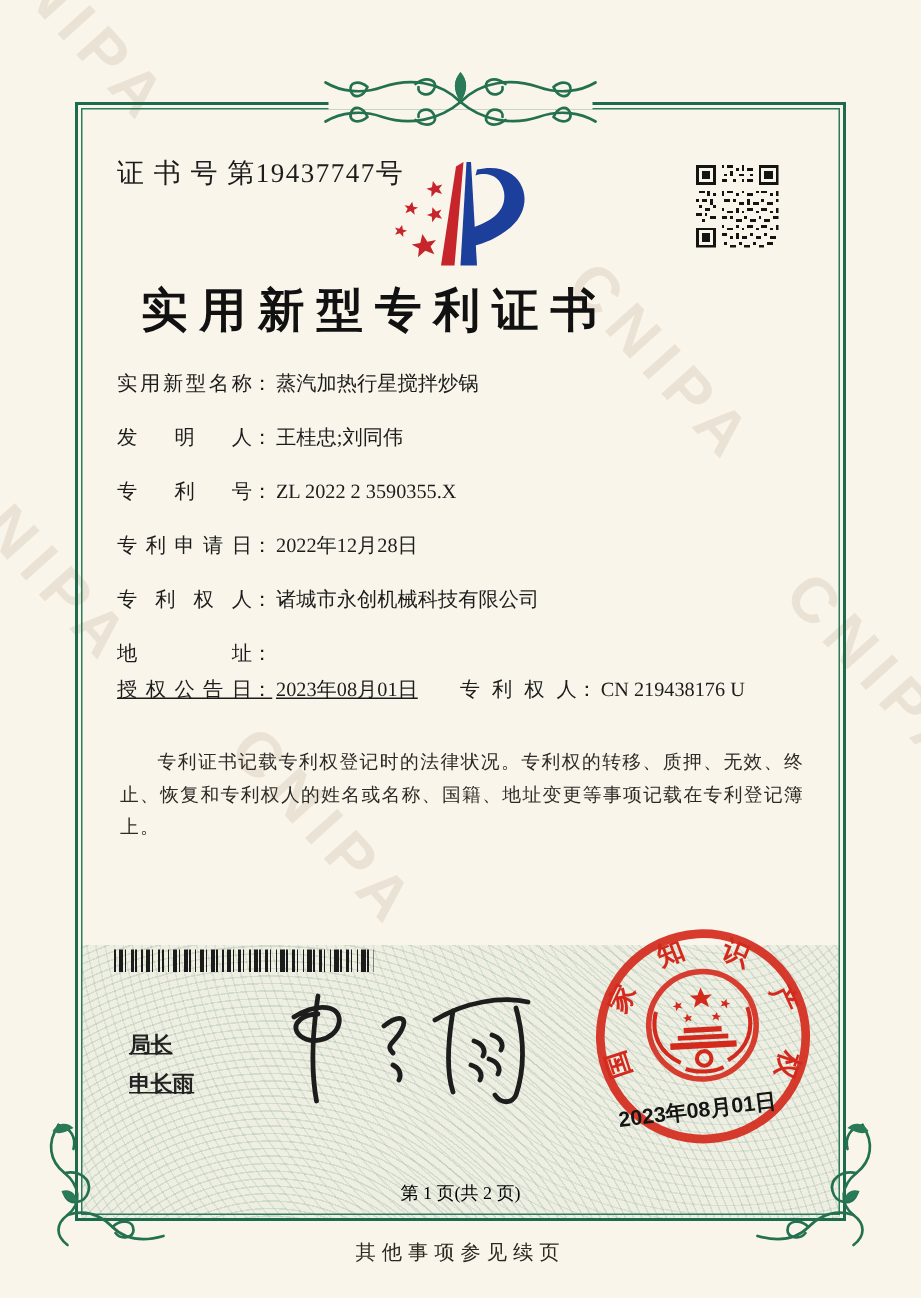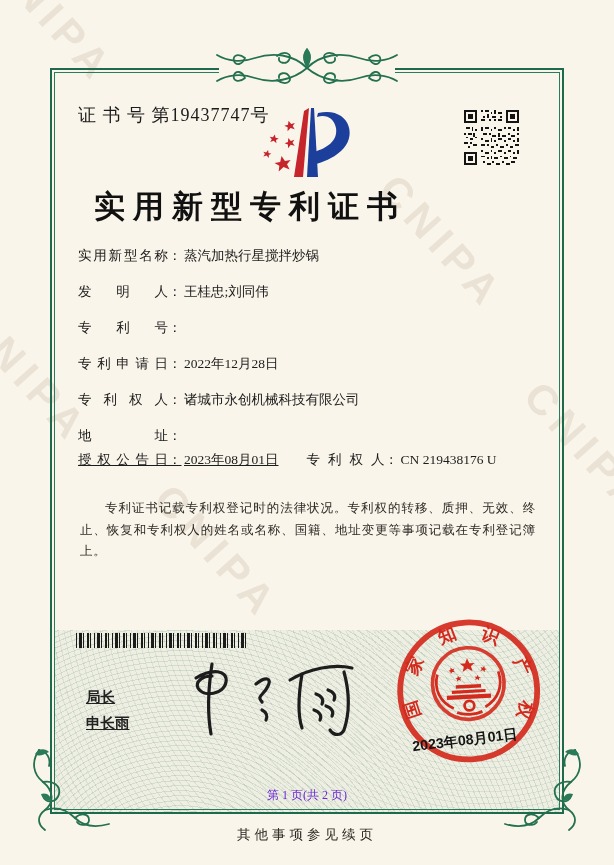--- a/index.html
+++ b/index.html
@@ -71,21 +71,21 @@
   }
   
   .sig-labels{position:absolute;left:86px;top:684px;
     font-family:"Liberation Sans","DejaVu Sans",sans-serif;
     font-size:14.5px;line-height:26px;color:#222;font-weight:600;text-decoration:underline;}
   .sig-hand{position:absolute;left:178px;top:650px;}
   .sig-hand path{stroke:#1d1d1d;stroke-width:3.2;fill:none;stroke-linecap:round;stroke-linejoin:round;}
   
   .seal{position:absolute;left:392px;top:616px;width:158px;height:158px;transform:rotate(-3deg);}
   
-  .page-info{position:absolute;left:0;top:787px;width:614px;text-align:center;font-size:12px;color:#6d28d9;}
+  .page-info{position:absolute;left:0;top:787px;width:614px;text-align:center;font-size:12px;color:#000000;}
   .cont-note{position:absolute;left:0;top:826px;width:614px;text-align:center;
     font-size:13.5px;letter-spacing:4px;color:#2b2721;}
 </style>
 </head>
 <body>
 
 <div class="page">
 
   <span class="wm" style="left:-30px;top:-8px;">CNIPA</span>
   <span class="wm" style="left:360px;top:218px;">CNIPA</span>
@@ -178,20 +178,21 @@
       <span class="fvalue">蒸汽加热行星搅拌炒锅</span>
     </div>
     <div class="frow">
       <span class="flabel">发明人</span>
       <span class="fcolon">：</span>
       <span class="fvalue">王桂忠;刘同伟</span>
     </div>
     <div class="frow">
       <span class="flabel">专利号</span>
       <span class="fcolon">：</span>
+      <span class="fvalue">ZL 2022 2 3590355.X</span>
     </div>
     <div class="frow">
       <span class="flabel">专利申请日</span>
       <span class="fcolon">：</span>
       <span class="fvalue">2022年12月28日</span>
     </div>
     <div class="frow">
       <span class="flabel">专利权人</span>
       <span class="fcolon">：</span>
       <span class="fvalue">诸城市永创机械科技有限公司</span>

